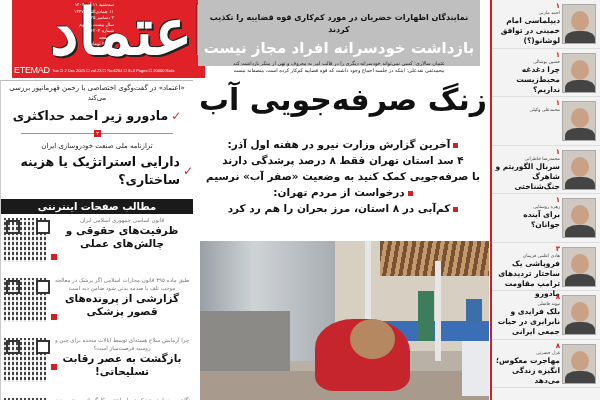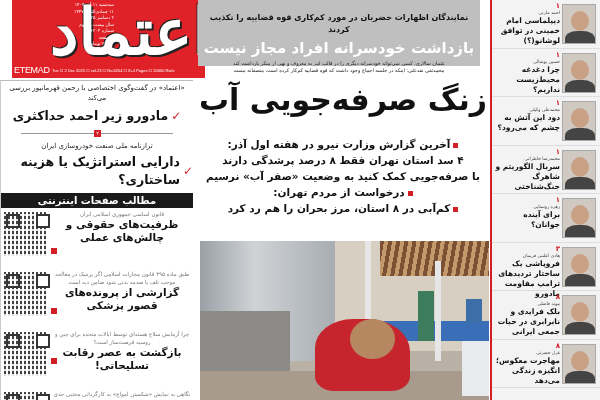--- a/index.html
+++ b/index.html
@@ -13,21 +13,21 @@
 .etemad{position:absolute;left:2px;top:65px;font-family:"Liberation Sans",sans-serif;font-size:9px;color:#fff;letter-spacing:-.3px}
 .edition{position:absolute;left:40px;top:68px;font-size:4px;color:#fff;white-space:nowrap;font-family:"Liberation Sans",sans-serif}
 
 
 .left-col{position:absolute;left:0;top:80px;width:193px;height:320px}
 .kicker-small{font-size:7px;color:#222;direction:rtl;text-align:center;line-height:10px}
 .check-head{display:flex;direction:rtl;justify-content:center;align-items:center;gap:3px;font-weight:bold;font-size:12.5px;line-height:18px}
 .check{color:#d21f26;font-size:12px}
 .sep-red{position:relative;height:6px;margin:2px 20px;border-top:1px solid #999}
 .sep-red span{position:absolute;left:50%;top:-4px;width:7px;height:7px;background:#d21f26;margin-left:-3px;font-size:5px;color:#fff;text-align:center;line-height:7px}
-.web-title{background:#1a1a1a;color:#fff;font-weight:bold;font-size:10px;height:15px;line-height:15px;text-align:center;direction:rtl;margin-top:4px}
+.web-title{background:#1a1a1a;color:#fff;font-weight:bold;font-size:10px;height:15px;line-height:15px;text-align:center;direction:rtl;margin-top:10px}
 .web-item{position:relative;display:flex;height:60px}
 .qr{width:44px;height:44px;margin:4px 3px;background:
   repeating-linear-gradient(90deg,#222 0 2px,#fff 2px 4px),#fff;opacity:.85;position:relative}
 .qr::before{content:"";position:absolute;inset:0;background:repeating-linear-gradient(0deg,rgba(255,255,255,.85) 0 2px,transparent 2px 5px)}
 .qr::after{content:"";position:absolute;left:2px;top:2px;width:10px;height:10px;border:2px solid #111;box-shadow:30px 0 0 -2px #fff,30px 0 0 0 #111}
 .web-text{flex:1;direction:rtl;text-align:center;padding-top:2px}
 .web-kicker{font-size:5.5px;color:#777;line-height:8px}
 .web-head{font-weight:bold;font-size:10.5px;line-height:13px}
 .badge-red{position:absolute;left:50px;width:6px;height:6px;background:#d21f26}
 
@@ -186,21 +186,20 @@
         <div class="op-page">۱</div>
         <div class="op-author">حسین پوشالی</div>
         <div class="op-title">چرا دغدغه محیط‌زیست نداریم؟</div>
       </div>
     </div>
   <div class="op">
       <div class="op-photo"></div>
       <div class="op-text">
         <div class="op-page">۱</div>
         <div class="op-author">محمدعلی وکیلی</div>
-        <div class="op-title">دود این آتش به چشم که می‌رود؟</div>
       </div>
     </div>
   <div class="op">
       <div class="op-photo"></div>
       <div class="op-text">
         <div class="op-page">۱</div>
         <div class="op-author">محمدرضا خاطرانی</div>
         <div class="op-title">سربال الگوریتم و شاهرگ جنگ‌شناختی</div>
       </div>
     </div>

